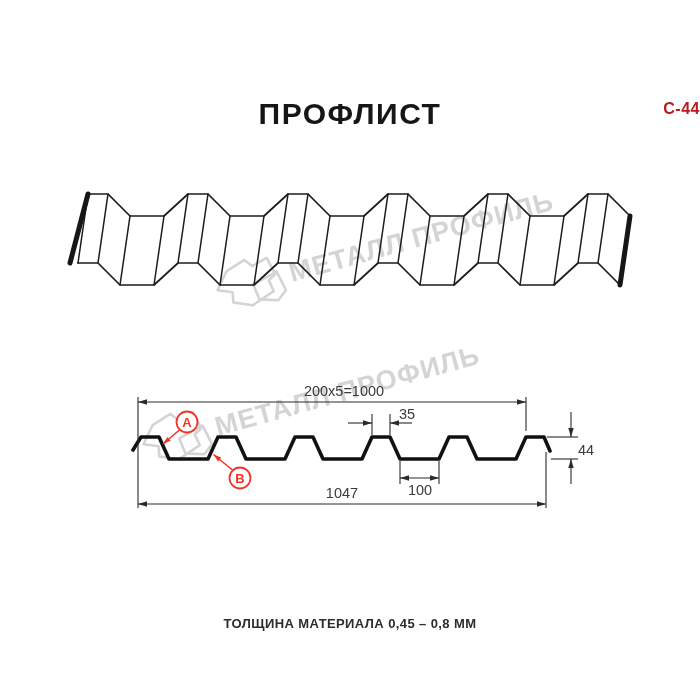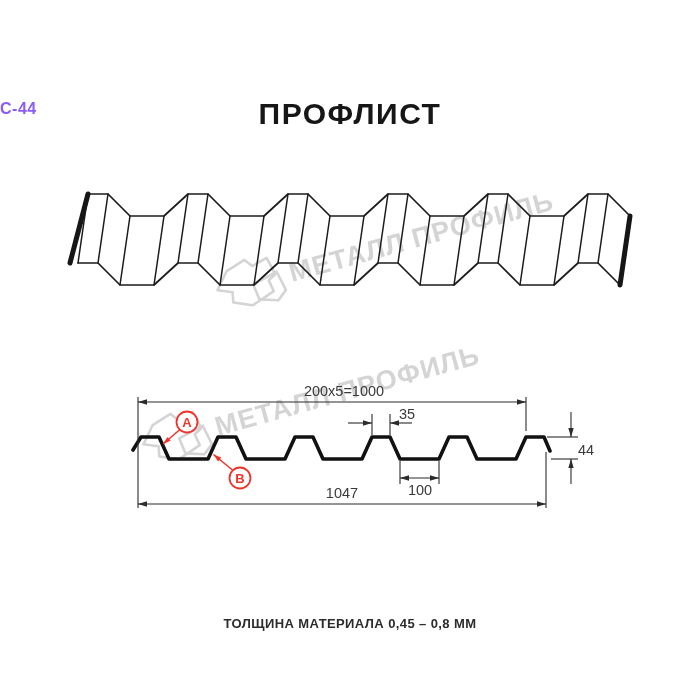--- a/index.html
+++ b/index.html
@@ -5,22 +5,22 @@
   html,body{margin:0;padding:0;}
   body{
     width:700px;height:700px;background:#ffffff;position:relative;overflow:hidden;
     font-family:"Liberation Sans", sans-serif;
   }
   .title{
     position:absolute;top:60px;left:0;right:0;text-align:center;
     font-size:30px;font-weight:800;letter-spacing:1.5px;color:#161616;margin-top:37px;
   }
   .subtitle{
-    position:absolute;top:100px;left:0;right:0;text-align:left;
-    font-size:16px;font-weight:700;letter-spacing:.5px;color:#8b5cf6;
+    position:absolute;top:100px;left:0;right:0;text-align:right;
+    font-size:16px;font-weight:700;letter-spacing:.5px;color:#b91c1c;
   }
   .footer-note{
     position:absolute;top:616px;left:0;right:0;text-align:center;
     font-size:13px;font-weight:600;letter-spacing:.4px;color:#2c2c2c;
   }
   svg{position:absolute;top:0;left:0;}
   .wm-text{
     font-size:27px;font-weight:700;letter-spacing:1px;fill:#d4d4d4;
     font-family:"Liberation Sans", sans-serif;
   }

